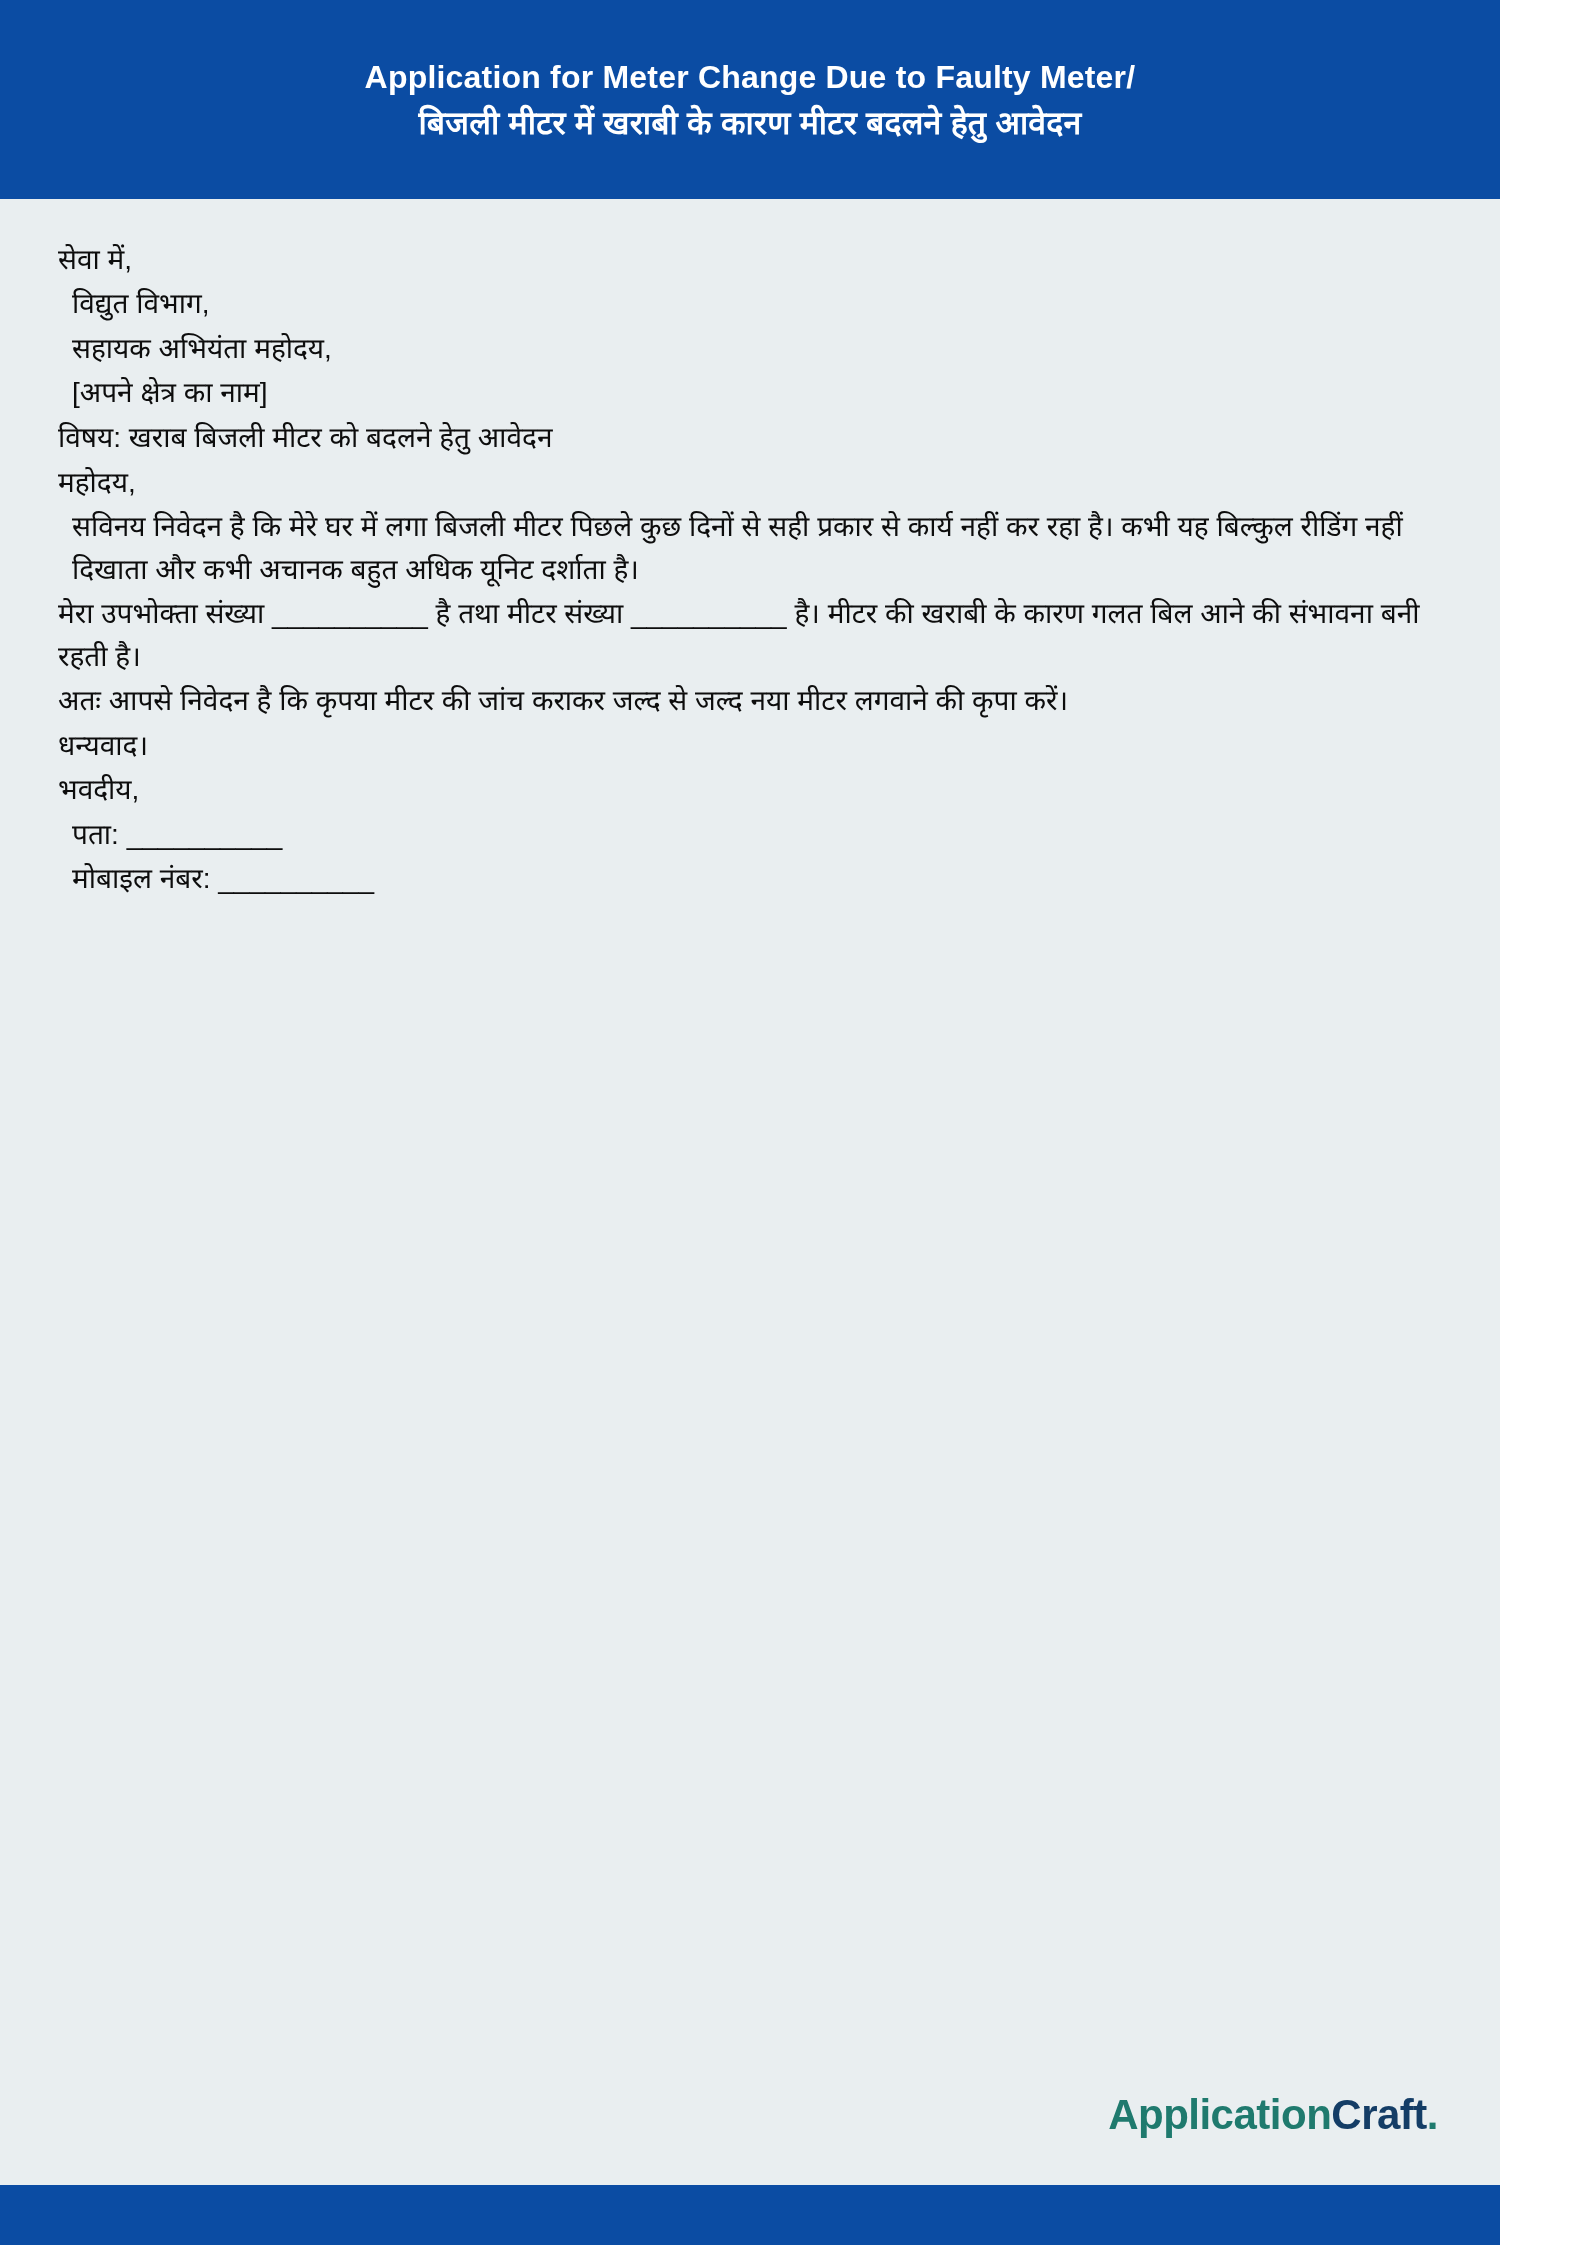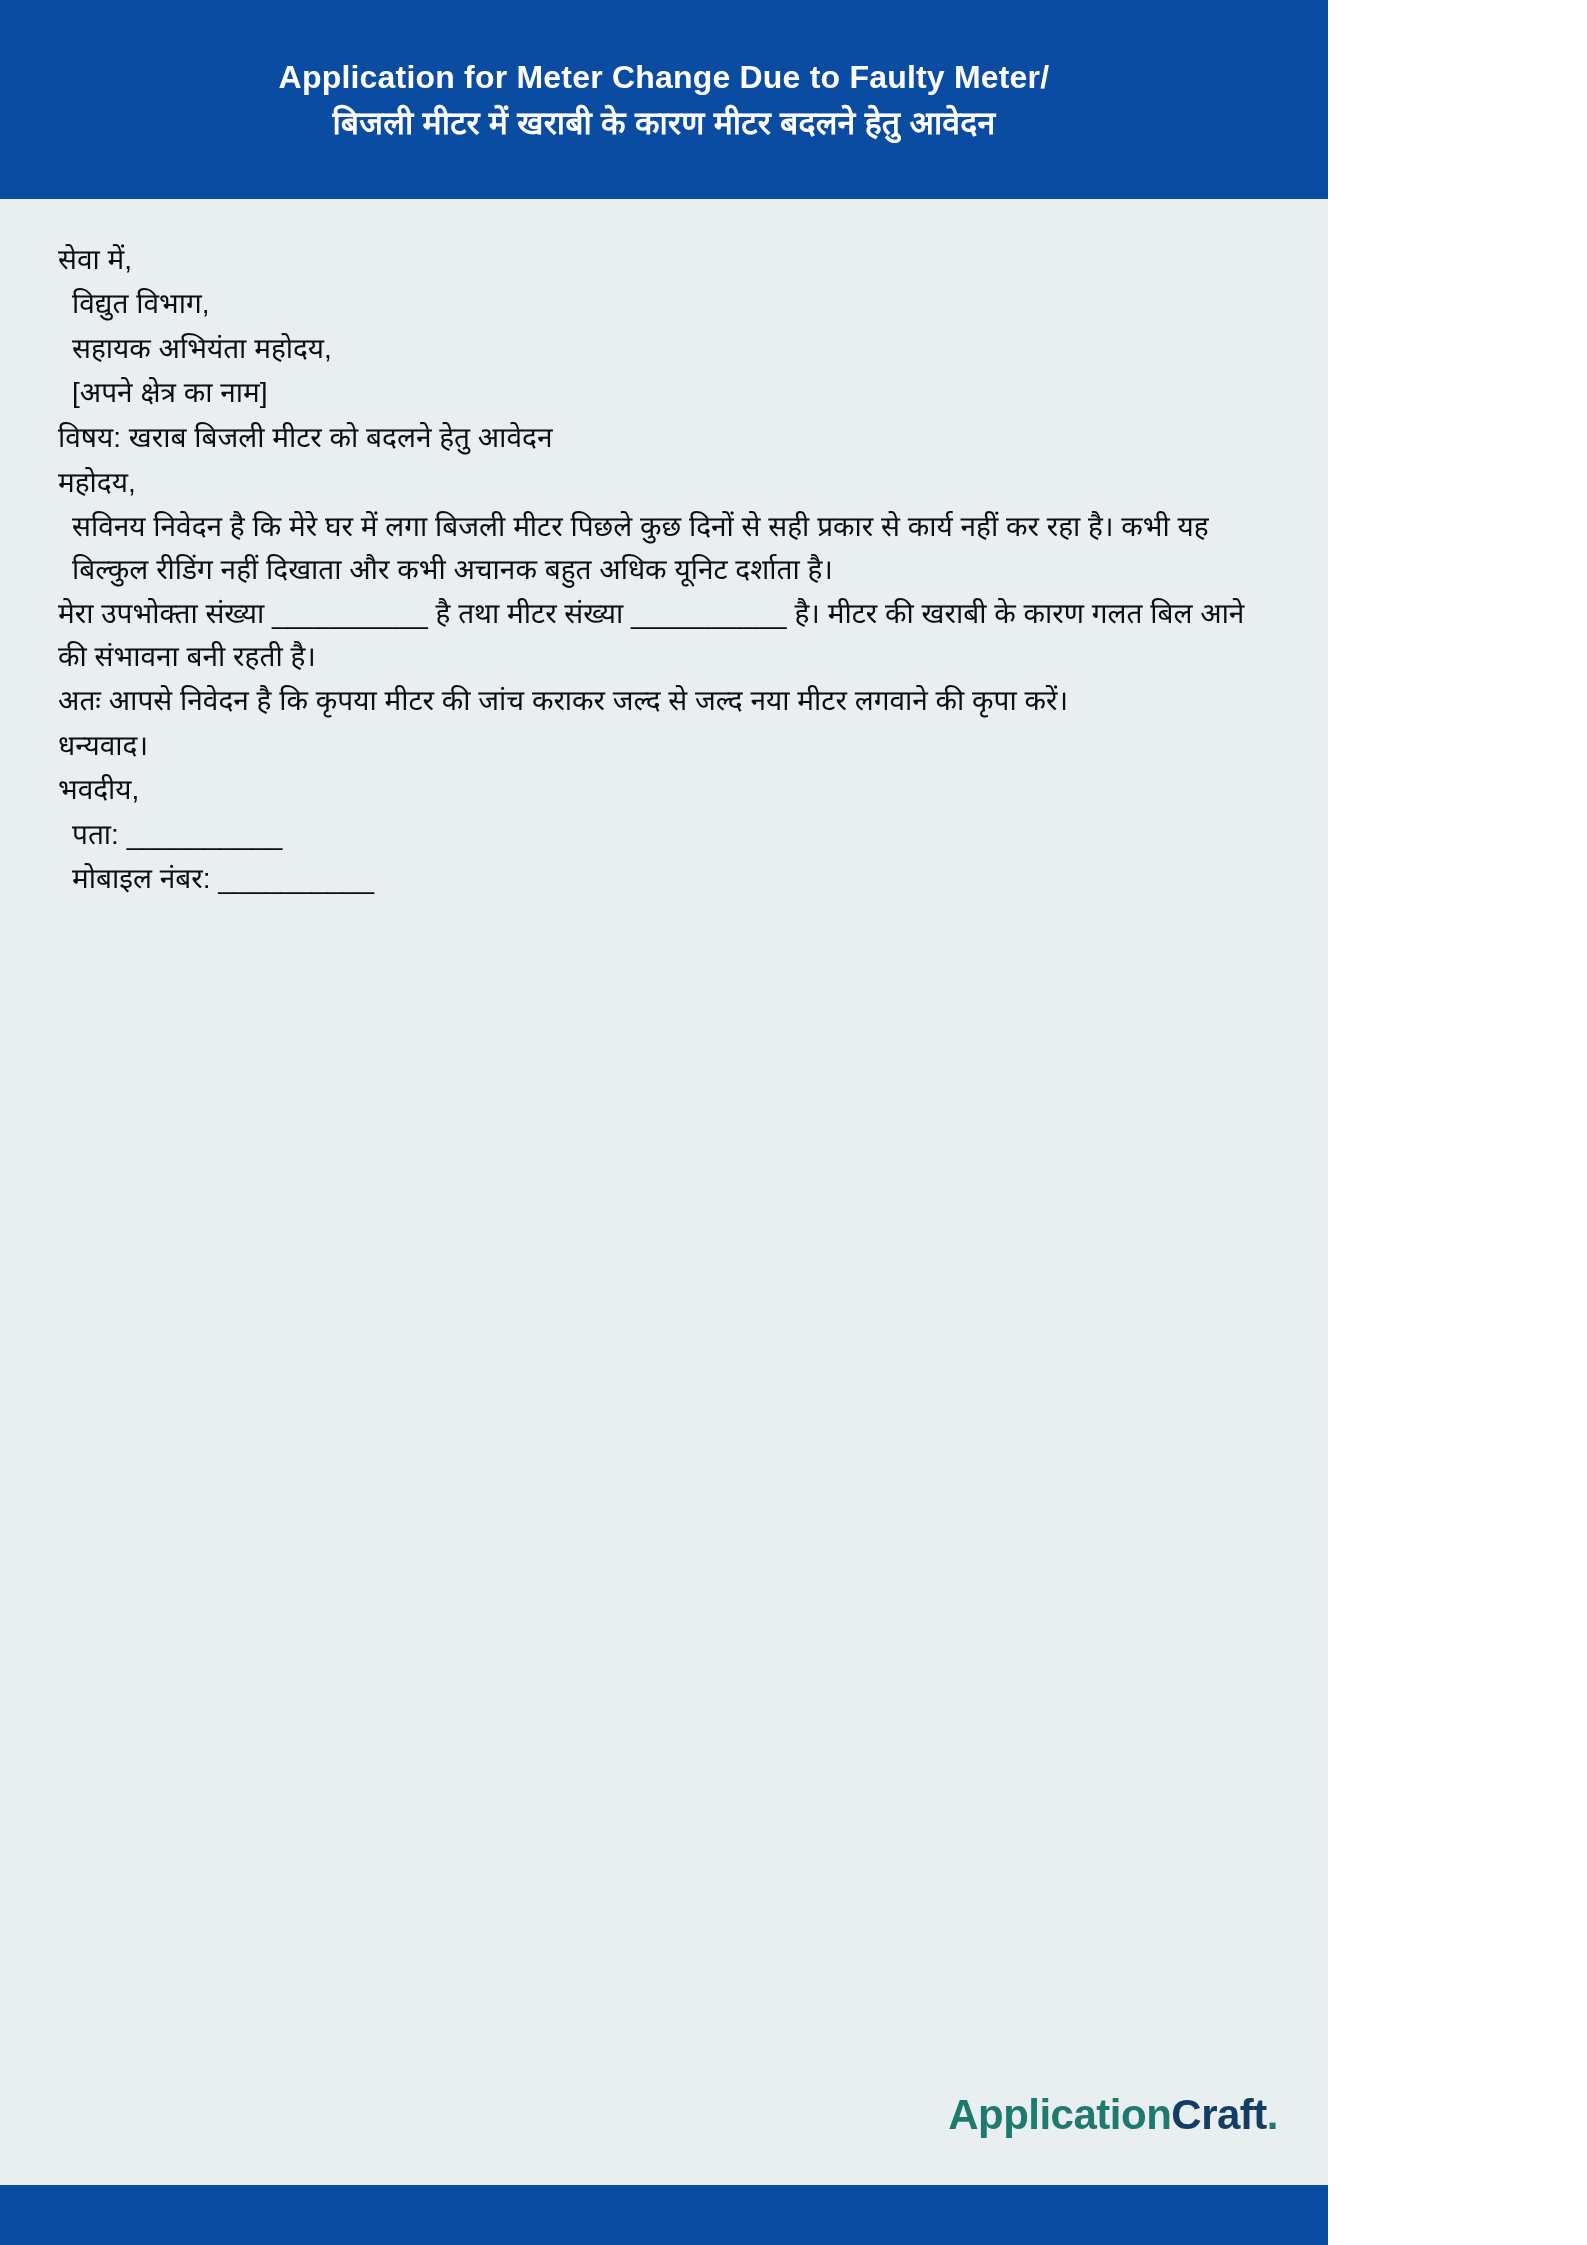--- a/index.html
+++ b/index.html
@@ -8,21 +8,21 @@
   }
   body {
     width: 1587px;
     height: 2245px;
     background: #ffffff;
     font-family: "Liberation Sans", sans-serif;
     overflow: hidden;
   }
   .page {
     position: relative;
-    width: 1328px;
+    width: 1500px;
     height: 2245px;
     background: #e9eef0;
     box-sizing: border-box;
     display: flex;
     flex-direction: column;
   }
   .header {
     background: #0b4ca3;
     width: 100%;
     padding: 54px 60px 52px 60px;
@@ -55,21 +55,21 @@
   .indent {
     padding-left: 14px;
   }
   .footer-bar {
     background: #0b4ca3;
     height: 60px;
     width: 100%;
   }
   .brand {
     position: absolute;
-    right: 50px;
+    right: 62px;
     bottom: 46px;
     font-size: 42px;
     font-weight: bold;
     letter-spacing: -0.5px;
     white-space: nowrap;
   }
   .brand .b1 { color: #1f7a6e; }
   .brand .b2 { color: #143d66; }
   .brand .dot { color: #1f7a6e; }
 </style>

